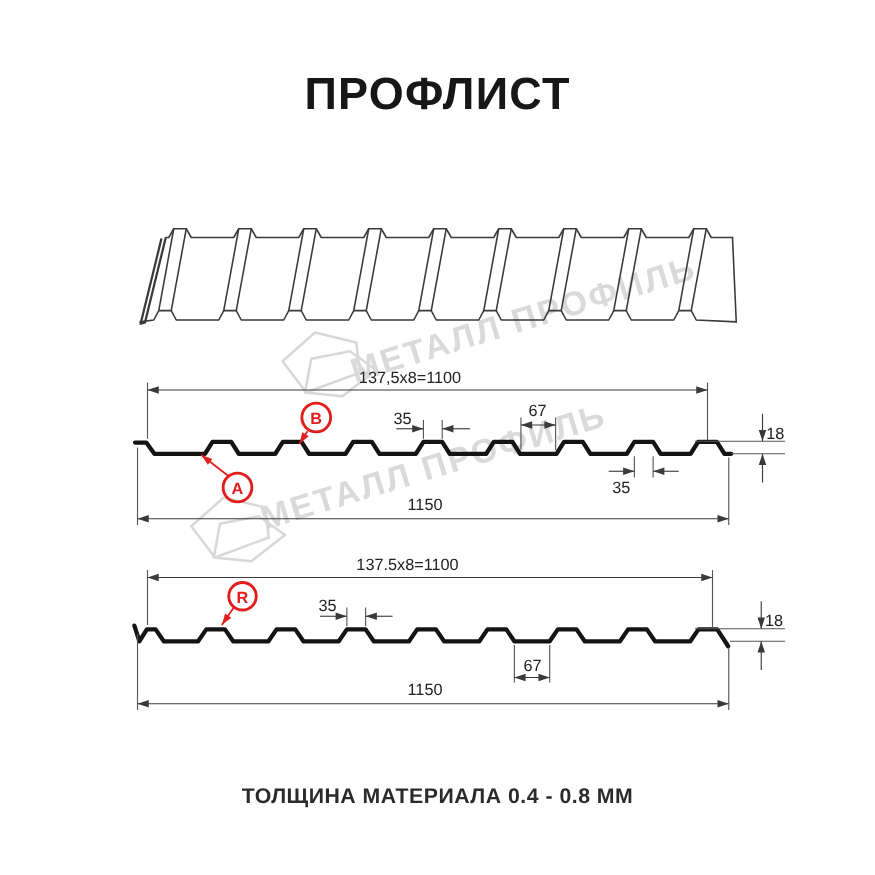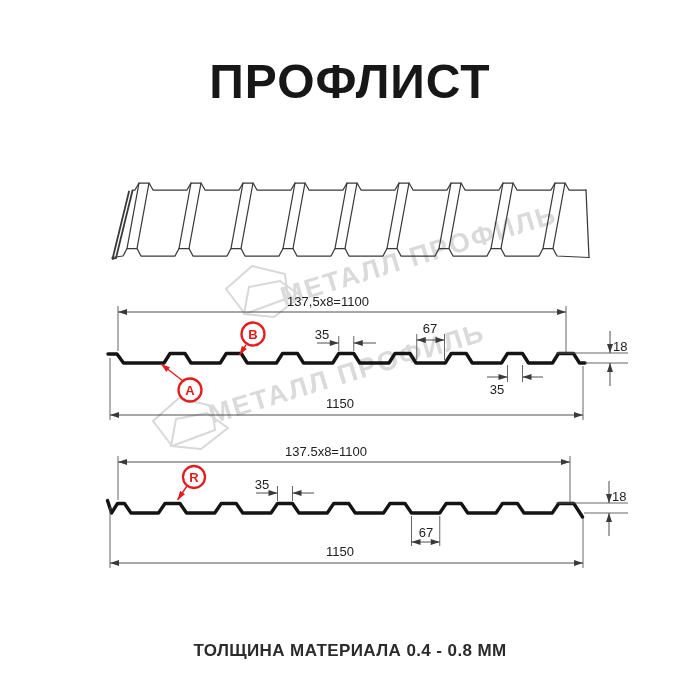--- a/index.html
+++ b/index.html
@@ -1,22 +1,22 @@
 <!DOCTYPE html>
 <html><head>
 <meta charset="utf-8">
 <style>
   html,body{margin:0;padding:0;background:#fff;}
   #stage{position:relative;width:700px;height:700px;background:#ffffff;overflow:hidden;
          font-family:"Liberation Sans",sans-serif;}
   .title{position:absolute;left:0;top:54px;width:700px;text-align:center;
-         font-size:48px;font-weight:800;letter-spacing:1px;color:#171717;}
+         font-size:36px;font-weight:800;letter-spacing:1px;color:#171717;}
   .subtitle{position:absolute;left:0;top:99px;width:700px;text-align:center;
          font-size:17px;font-weight:700;color:#1c1c1c;}
-  .footer{position:absolute;left:0;top:641px;width:700px;text-align:center;
+  .footer{position:absolute;left:0;top:627px;width:700px;text-align:center;
          font-size:17px;font-weight:600;letter-spacing:.4px;color:#2b2b2b;}
   svg{position:absolute;left:0;top:0;}
   .dimtxt{font-family:"Liberation Sans",sans-serif;font-size:13px;fill:#222;}
   .lbltxt{font-family:"Liberation Sans",sans-serif;font-size:13px;font-weight:700;fill:#e21d1d;}
   .wmtxt{font-family:"Liberation Sans",sans-serif;font-size:27px;font-weight:700;
          letter-spacing:2px;fill:#dadada;}
 </style>
 </head>
 <body>
 

